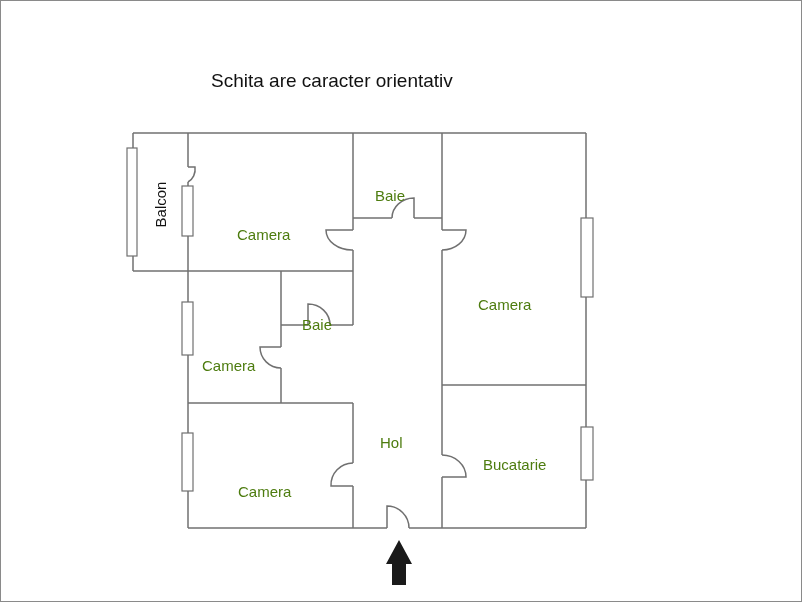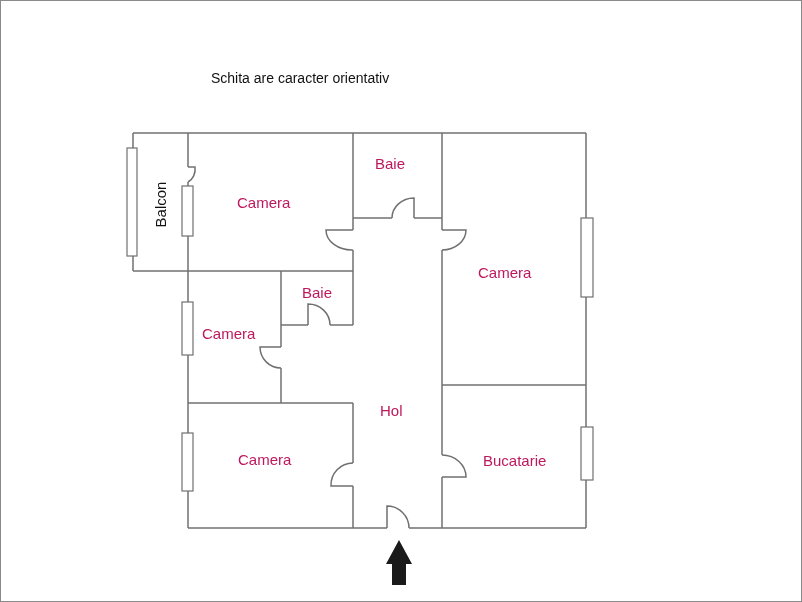--- a/index.html
+++ b/index.html
@@ -1,20 +1,20 @@
 <!DOCTYPE html>
 <html><head>
 <meta charset="utf-8">
 <style>
   html, body { margin: 0; padding: 0; background: #ffffff; }
   body { width: 802px; height: 602px; position: relative; overflow: hidden; font-family: "Liberation Sans", "DejaVu Sans", sans-serif; }
   .frame { position: absolute; left: 0; top: 0; width: 800px; height: 600px; border: 1px solid #8a8a8a; box-sizing: content-box; }
-  .title { position: absolute; left: 211px; top: 70px; font-size: 14px; color: #111; white-space: nowrap; }
+  .title { position: absolute; left: 211px; top: 70px; font-size: 19px; color: #111; white-space: nowrap; }
   svg { position: absolute; left: 0; top: 0; }
-  .lbl { position: absolute; font-size: 15px; color: #be185d; white-space: nowrap; }
+  .lbl { position: absolute; font-size: 15px; color: #4d7c0f; white-space: nowrap; margin-top: 32px; }
   .balcon-lbl { position: absolute; left: 138px; top: 196px; font-size: 15px; color: #111; transform: rotate(-90deg); transform-origin: center; white-space: nowrap; }
 </style>
 </head>
 <body>
 
 <div class="frame"></div>
 
 <div class="title">Schita are caracter orientativ</div>
 
 <svg width="802" height="602" viewBox="0 0 802 602">
@@ -83,13 +83,13 @@
 </svg>
 
 <div class="balcon-lbl">Balcon</div>
 <div class="lbl" style="left:237px;top:194px;">Camera</div>
 <div class="lbl" style="left:375px;top:155px;">Baie</div>
 <div class="lbl" style="left:478px;top:264px;">Camera</div>
 <div class="lbl" style="left:302px;top:284px;">Baie</div>
 <div class="lbl" style="left:202px;top:325px;">Camera</div>
 <div class="lbl" style="left:380px;top:402px;">Hol</div>
 <div class="lbl" style="left:238px;top:451px;">Camera</div>
-<div class="lbl" style="left:483px;top:452px;">Bucatarie</div>
+<div class="lbl" style="left:483px;top:424px;">Bucatarie</div>
 
 </body></html>

